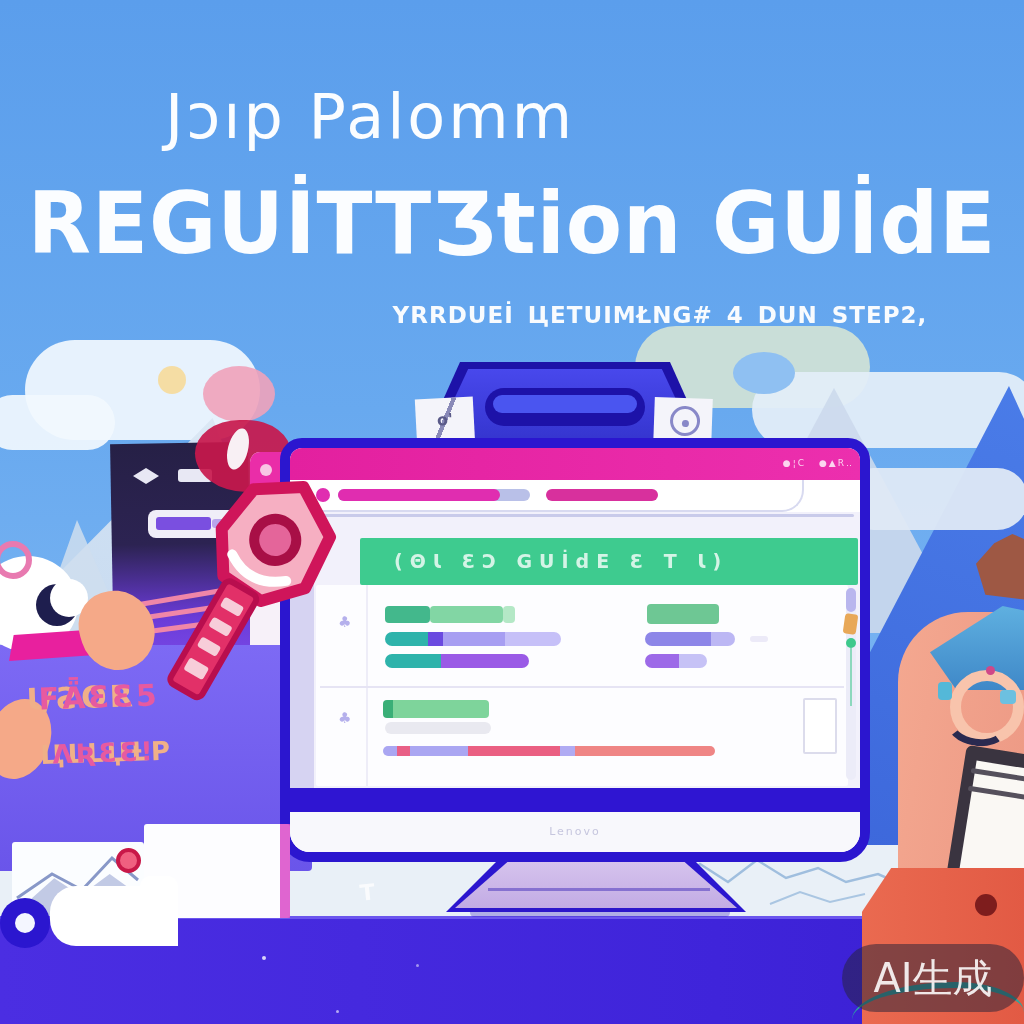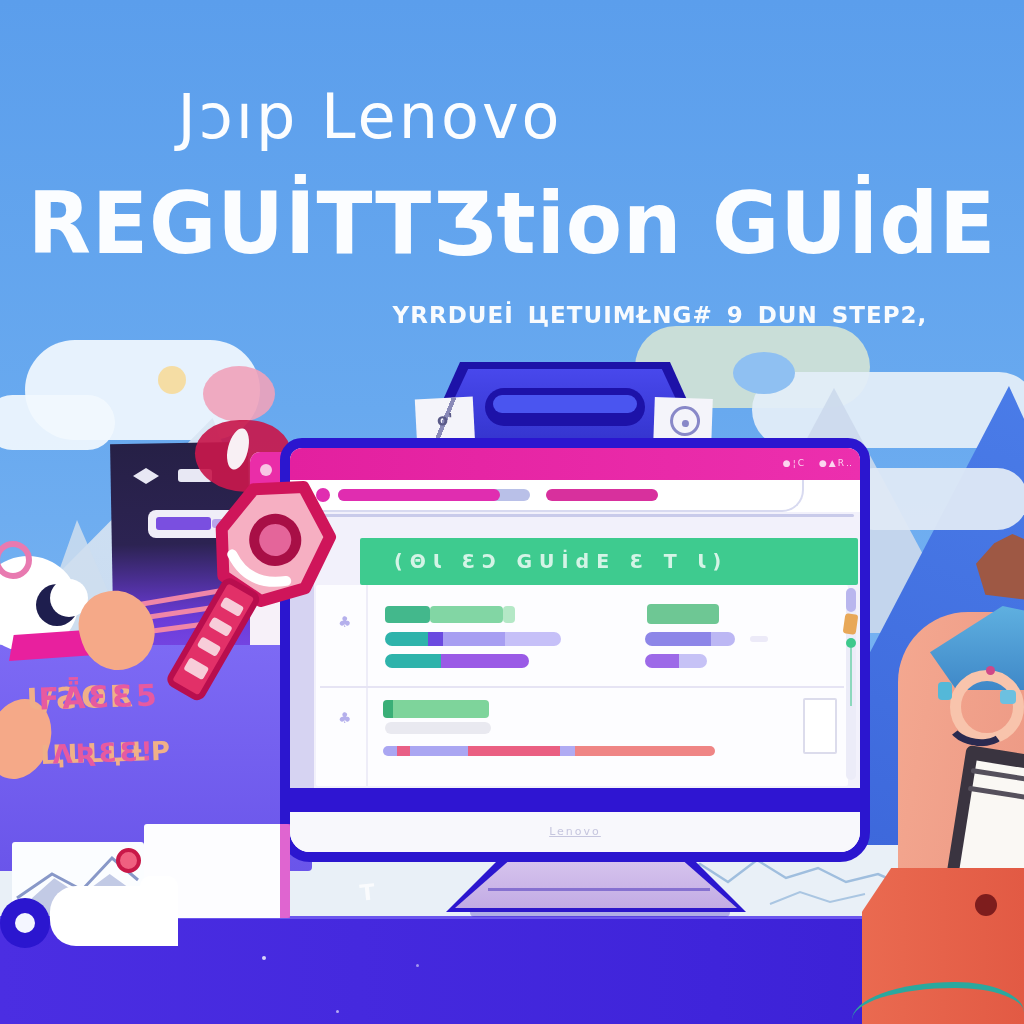--- a/index.html
+++ b/index.html
@@ -114,21 +114,21 @@
   .seg{border-radius:4px;}
   #gdiv{left:4px;top:101px;width:524px;height:2px;background:#e6e4f4;}
   #g2box{left:487px;top:113px;width:30px;height:52px;border:2px solid #dcdcec;background:#fff;border-radius:2px;}
   #strack{left:530px;top:3px;width:10px;height:192px;background:#ececf8;border-radius:5px;}
   #sthumb{left:530px;top:3px;width:10px;height:24px;background:#b9b6ee;border-radius:5px;}
   #pencil{left:528px;top:29px;width:13px;height:20px;background:#e8a858;border-radius:3px;transform:rotate(8deg);}
   #gcheck{left:530px;top:53px;width:10px;height:10px;border-radius:50%;background:#3ec98c;}
   #gline{left:534px;top:63px;width:2px;height:58px;background:#3ec98c;opacity:.55;}
   #bottombar{left:0;top:340px;width:570px;height:24px;background:#2f15d2;}
   #chin{left:0;top:364px;width:570px;height:40px;background:#f8f8fc;text-align:center;
-        line-height:40px;font-size:11px;letter-spacing:2px;color:#c6c6de;text-decoration:underline;}
+        line-height:40px;font-size:11px;letter-spacing:2px;color:#c6c6de;}
   #standO{left:446px;top:852px;width:300px;height:60px;background:#2b16cf;
           clip-path:polygon(20% 0,80% 0,100% 100%,0 100%);}
   #standF{left:455px;top:856px;width:282px;height:52px;background:linear-gradient(#d8c6ee,#c2abe4);
           clip-path:polygon(21% 0,79% 0,100% 100%,0 100%);}
   #standL{left:488px;top:888px;width:222px;height:3px;background:rgba(50,30,180,.45);}
   #standsh{left:470px;top:908px;width:260px;height:9px;background:rgba(46,24,192,.3);border-radius:5px;}
 
   
   #keysvg{left:150px;top:470px;width:220px;height:250px;overflow:visible;}
   #hand{left:80px;top:590px;width:74px;height:80px;background:#f5a988;
@@ -188,23 +188,23 @@
   <div id="sundot"></div>
   <div id="cloudgreen"></div>
   <div id="cloudright"></div>
   <div id="blueblob"></div>
   <div id="mtnL"></div>
   <div id="mtnL2"></div>
   <div id="mtnRg"></div>
   <div id="mtnRb"></div>
   <div id="foothill"></div>
 
-  <div id="title1" class="txt">Jɔıp Lenovo</div>
+  <div id="title1" class="txt">Jɔıp Palomm</div>
   <div id="title2" class="txt">REGUİTTƷtion GUİdE</div>
-  <div id="subtitle" class="txt">YRRDUEİ ЦЕTUIMŁNG# 9 DUN STEP2,</div>
+  <div id="subtitle" class="txt">YRRDUEİ ЦЕTUIMŁNG# 4 DUN STEP2,</div>
 
   <div id="desk"></div>
   <svg style="left:620px;top:852px;" width="300" height="60" viewBox="0 0 300 60">
     <path d="M0,44 L28,20 L52,34 L80,12 L108,30 L137,8 L166,26 L198,16 L226,30 L258,22 L290,36" stroke="#9fbede" stroke-width="2.5" fill="none"></path>
     <path d="M150,52 L180,40 L210,50 L245,42" stroke="#aac6e2" stroke-width="2" fill="none"></path>
   </svg>
   <div id="deskmark" class="txt">T</div>
   <div id="deskfront"></div>
   <div class="spark" style="left:262px;top:956px;width:4px;height:4px;opacity:.8;"></div>
   <div class="spark" style="left:336px;top:1010px;width:3px;height:3px;opacity:.6;"></div>
@@ -369,14 +369,15 @@
   <div id="notebook">
     <div id="nbpage"></div>
     <div id="nbl1" class="nbline"></div>
     <div id="nbl2" class="nbline"></div>
     <div id="nbchip"></div>
   </div>
   <div id="leg"></div>
   <div id="legbtn"></div>
   <div id="tealwave"></div>
 
+  <div id="wm" class="txt">AI生成</div>
 
 </div>
 
 </body></html>

